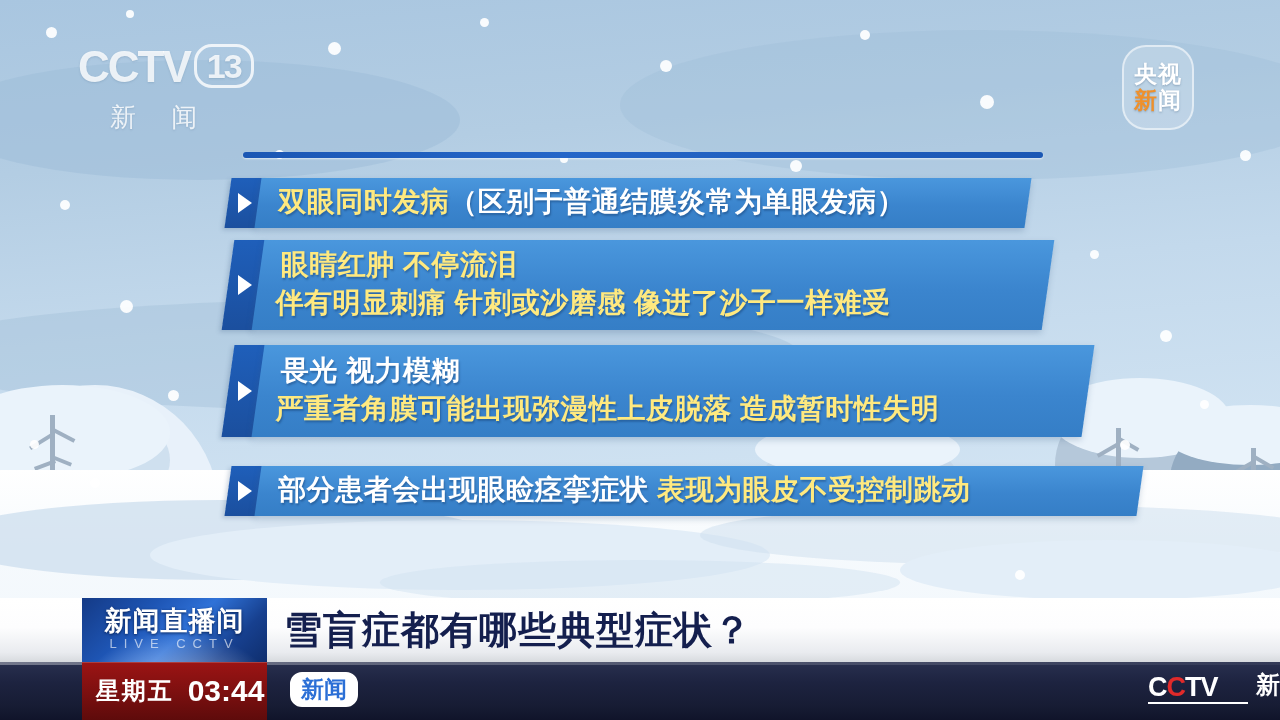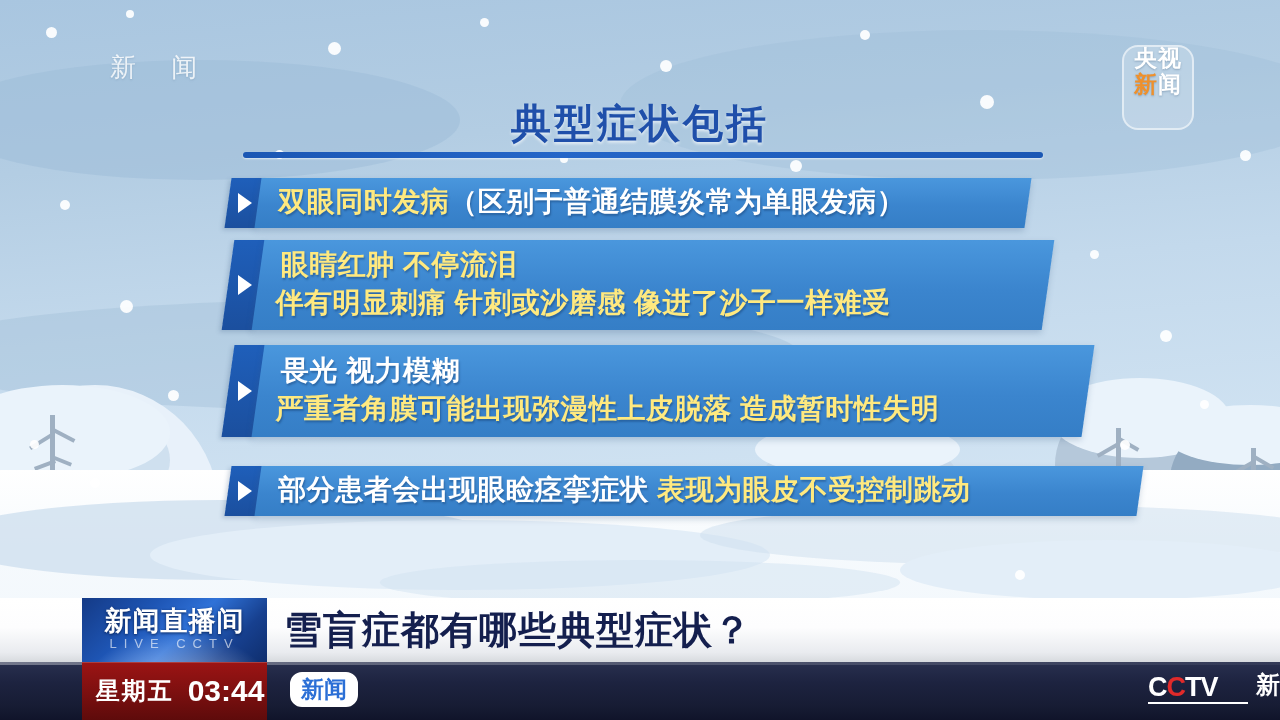--- a/index.html
+++ b/index.html
@@ -54,22 +54,22 @@
   .cctv13 .row2 {
     font-size:26px; letter-spacing:14px; margin-left:32px; margin-top:8px;
     text-shadow:0 1px 2px rgba(120,150,180,.45);
   }
 
   
   .yangshi {
     position:absolute; left:1122px; top:45px; width:72px; height:85px;
     background:rgba(255,255,255,.20);
     border:2px solid rgba(255,255,255,.55);
-    border-radius:16px;
-    display:flex; flex-direction:column; align-items:center; justify-content:flex-start;
+    border-radius:24px;
+    display:flex; flex-direction:column; align-items:center; justify-content:center;
     line-height:1;
   }
   .yangshi .l {
     font-size:23px; font-weight:bold; color:#ffffff; letter-spacing:1px;
     text-shadow:0 1px 2px rgba(90,120,150,.5);
   }
   .yangshi .l2 { margin-top:3px; }
   .yangshi .l2 .o { color:#f0902a; }
 
   
@@ -263,29 +263,31 @@
   <div class="snowflake" style="left:275px;top:150px;width:9px;height:9px;"></div>
   <div class="snowflake" style="left:560px;top:155px;width:8px;height:8px;"></div>
   <div class="snowflake" style="left:790px;top:160px;width:12px;height:12px;"></div>
   <div class="snowflake" style="left:1120px;top:440px;width:10px;height:10px;"></div>
   <div class="snowflake" style="left:1200px;top:400px;width:9px;height:9px;"></div>
   <div class="snowflake" style="left:700px;top:470px;width:11px;height:11px;"></div>
   <div class="snowflake" style="left:420px;top:470px;width:9px;height:9px;"></div>
   <div class="snowflake" style="left:1015px;top:570px;width:10px;height:10px;"></div>
 
   <div class="cctv13">
+    <div class="row1">
+      <span>CCTV</span><span class="num">13</span>
+    </div>
     <div class="row2">新 闻</div>
   </div>
 
   <div class="yangshi">
     <div class="l">央视</div>
     <div class="l l2"><span class="o">新</span><span>闻</span></div>
   </div>
 
-  <div class="main-title">典型症状包括</div>
   <div class="title-rule"></div>
 
   <div class="bar" style="left:228px;top:178px;width:800px;height:50px;">
     <div class="tab">
         <div class="arrow"></div>
       </div>
     <div class="body">
       <div class="line"><span class="c-yellow">双眼同时发病</span><span class="c-white">（区别于普通结膜炎常为单眼发病）</span></div>
     </div>
   </div>

